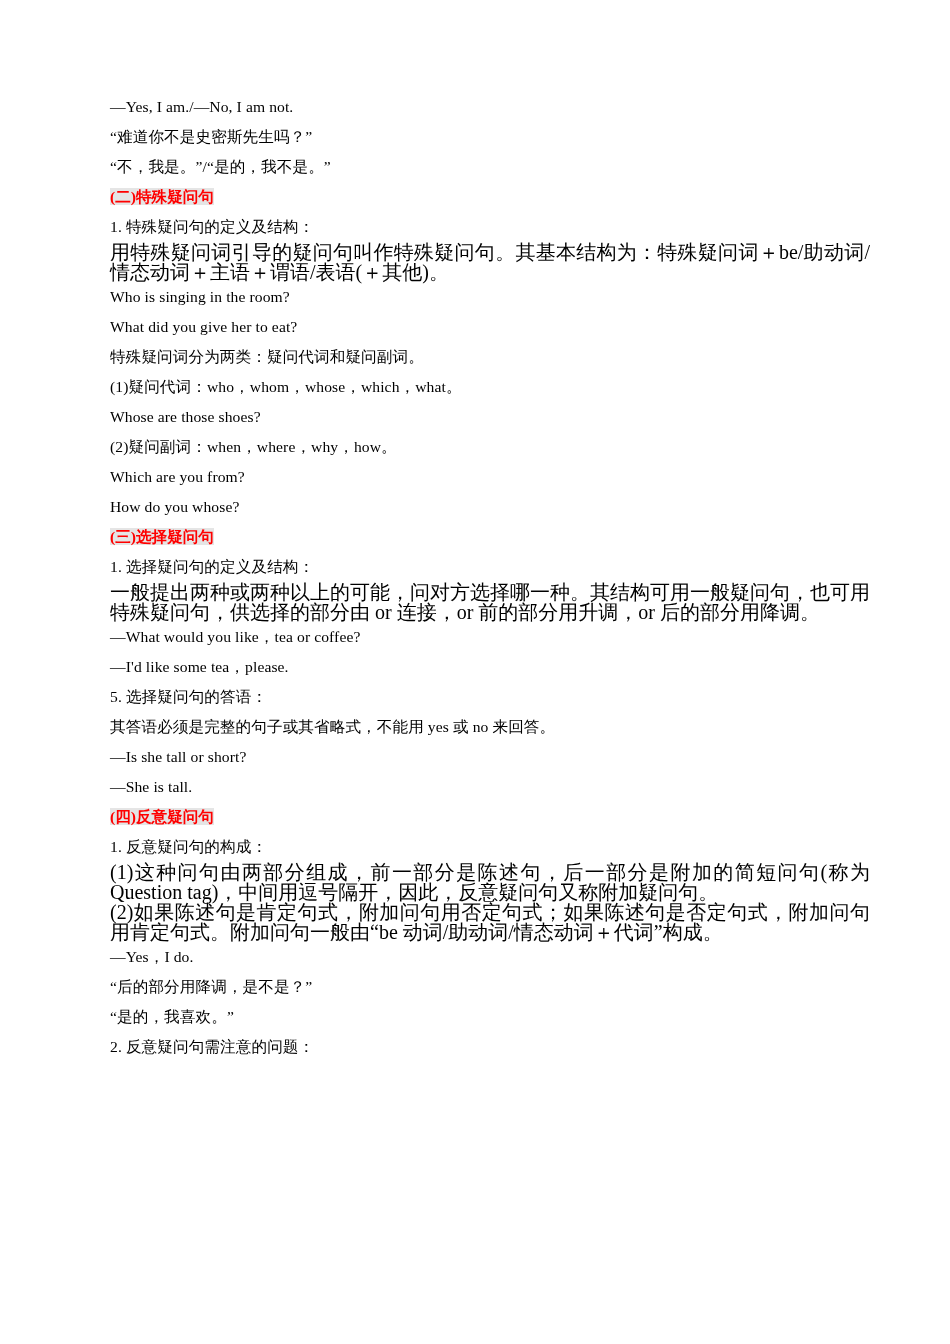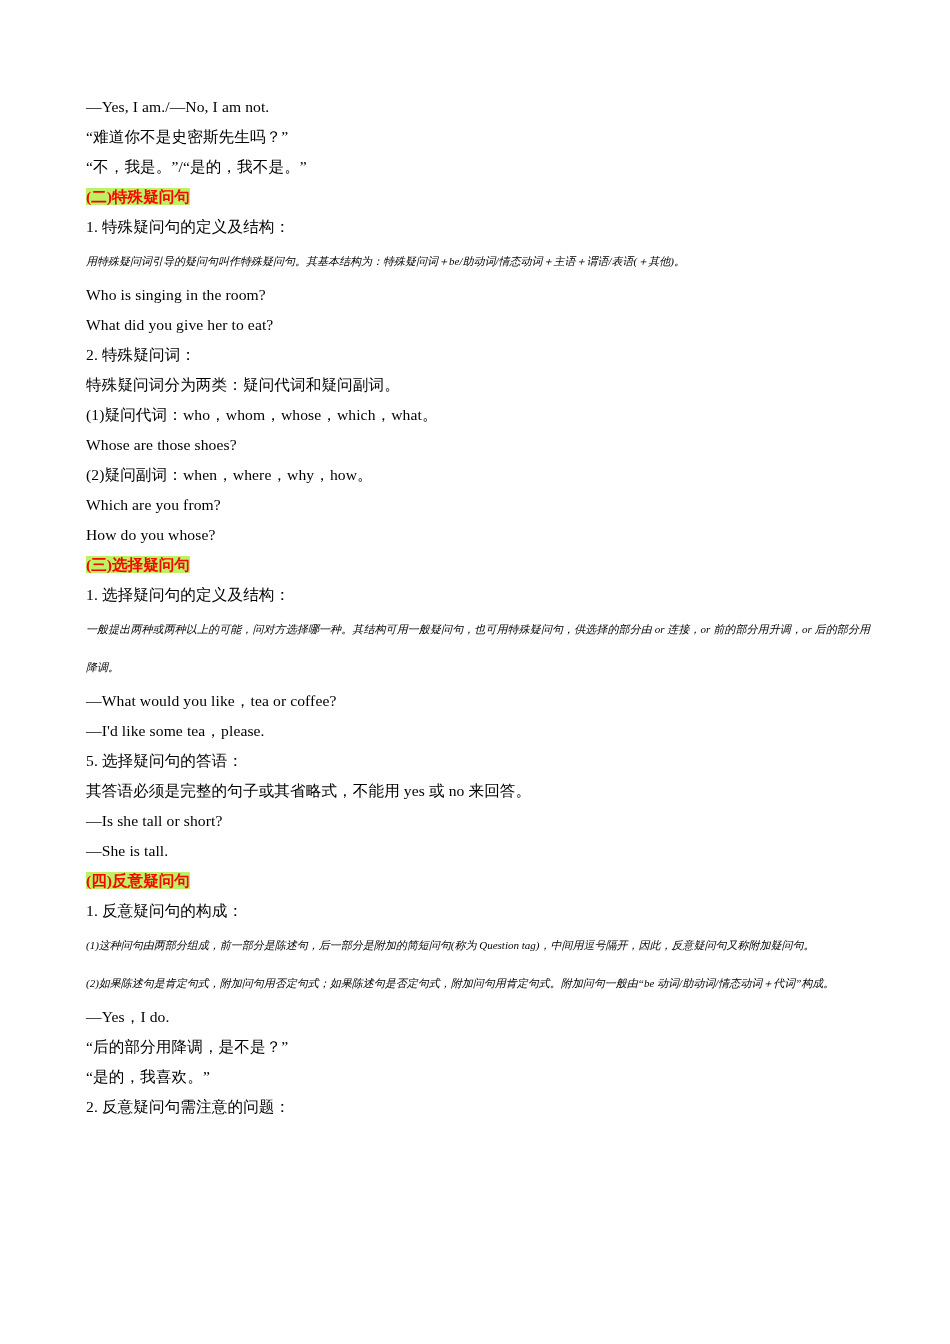--- a/index.html
+++ b/index.html
@@ -11,39 +11,38 @@
     width: 950px;
     height: 1344px;
     font-family: "Liberation Serif", "DejaVu Serif", serif;
     color: #000000;
   }
   .page {
     position: relative;
     width: 950px;
     height: 1344px;
     box-sizing: border-box;
-    padding: 92px 80px 0 86px;
+    padding: 92px 80px 0 110px;
   }
   .line {
     font-size: 15.6px;
     line-height: 30px;
     white-space: pre-wrap;
     letter-spacing: 0.1px;
   }
   .para {
-    font-size: 11px;
-    line-height: 38px;
+    font-size: 20px;
+    line-height: 20px;
     text-align: justify;
     text-justify: inter-ideograph;
     white-space: normal;
-    font-style: italic;
   }
   .heading {
     display: inline;
-    background: #bef264;
+    background: #e5e5e5;
     color: #ff0000;
     font-weight: bold;
     font-size: 15.6px;
     line-height: 30px;
     font-family: "Liberation Serif", "DejaVu Serif", serif;
   }
   .heading-row {
     line-height: 30px;
   }
   .cjk {
@@ -58,21 +57,20 @@
   <div class="line">—Yes, I am./—No, I am not.</div>
   <div class="line cjk">“难道你不是史密斯先生吗？”</div>
   <div class="line cjk">“不，我是。”/“是的，我不是。”</div>
 
   <div class="heading-row"><span class="heading cjk">(二)特殊疑问句</span></div>
 
   <div class="line cjk">1. 特殊疑问句的定义及结构：</div>
   <div class="para cjk">用特殊疑问词引导的疑问句叫作特殊疑问句。其基本结构为：特殊疑问词＋be/助动词/情态动词＋主语＋谓语/表语(＋其他)。</div>
   <div class="line">Who is singing in the room?</div>
   <div class="line">What did you give her to eat?</div>
-  <div class="line cjk">2. 特殊疑问词：</div>
   <div class="line cjk">特殊疑问词分为两类：疑问代词和疑问副词。</div>
   <div class="line cjk">(1)疑问代词：who，whom，whose，which，what。</div>
   <div class="line">Whose are those shoes?</div>
   <div class="line cjk">(2)疑问副词：when，where，why，how。</div>
   <div class="line">Which are you from?</div>
   <div class="line">How do you whose?</div>
 
   <div class="heading-row"><span class="heading cjk">(三)选择疑问句</span></div>
 
   <div class="line cjk">1. 选择疑问句的定义及结构：</div>

